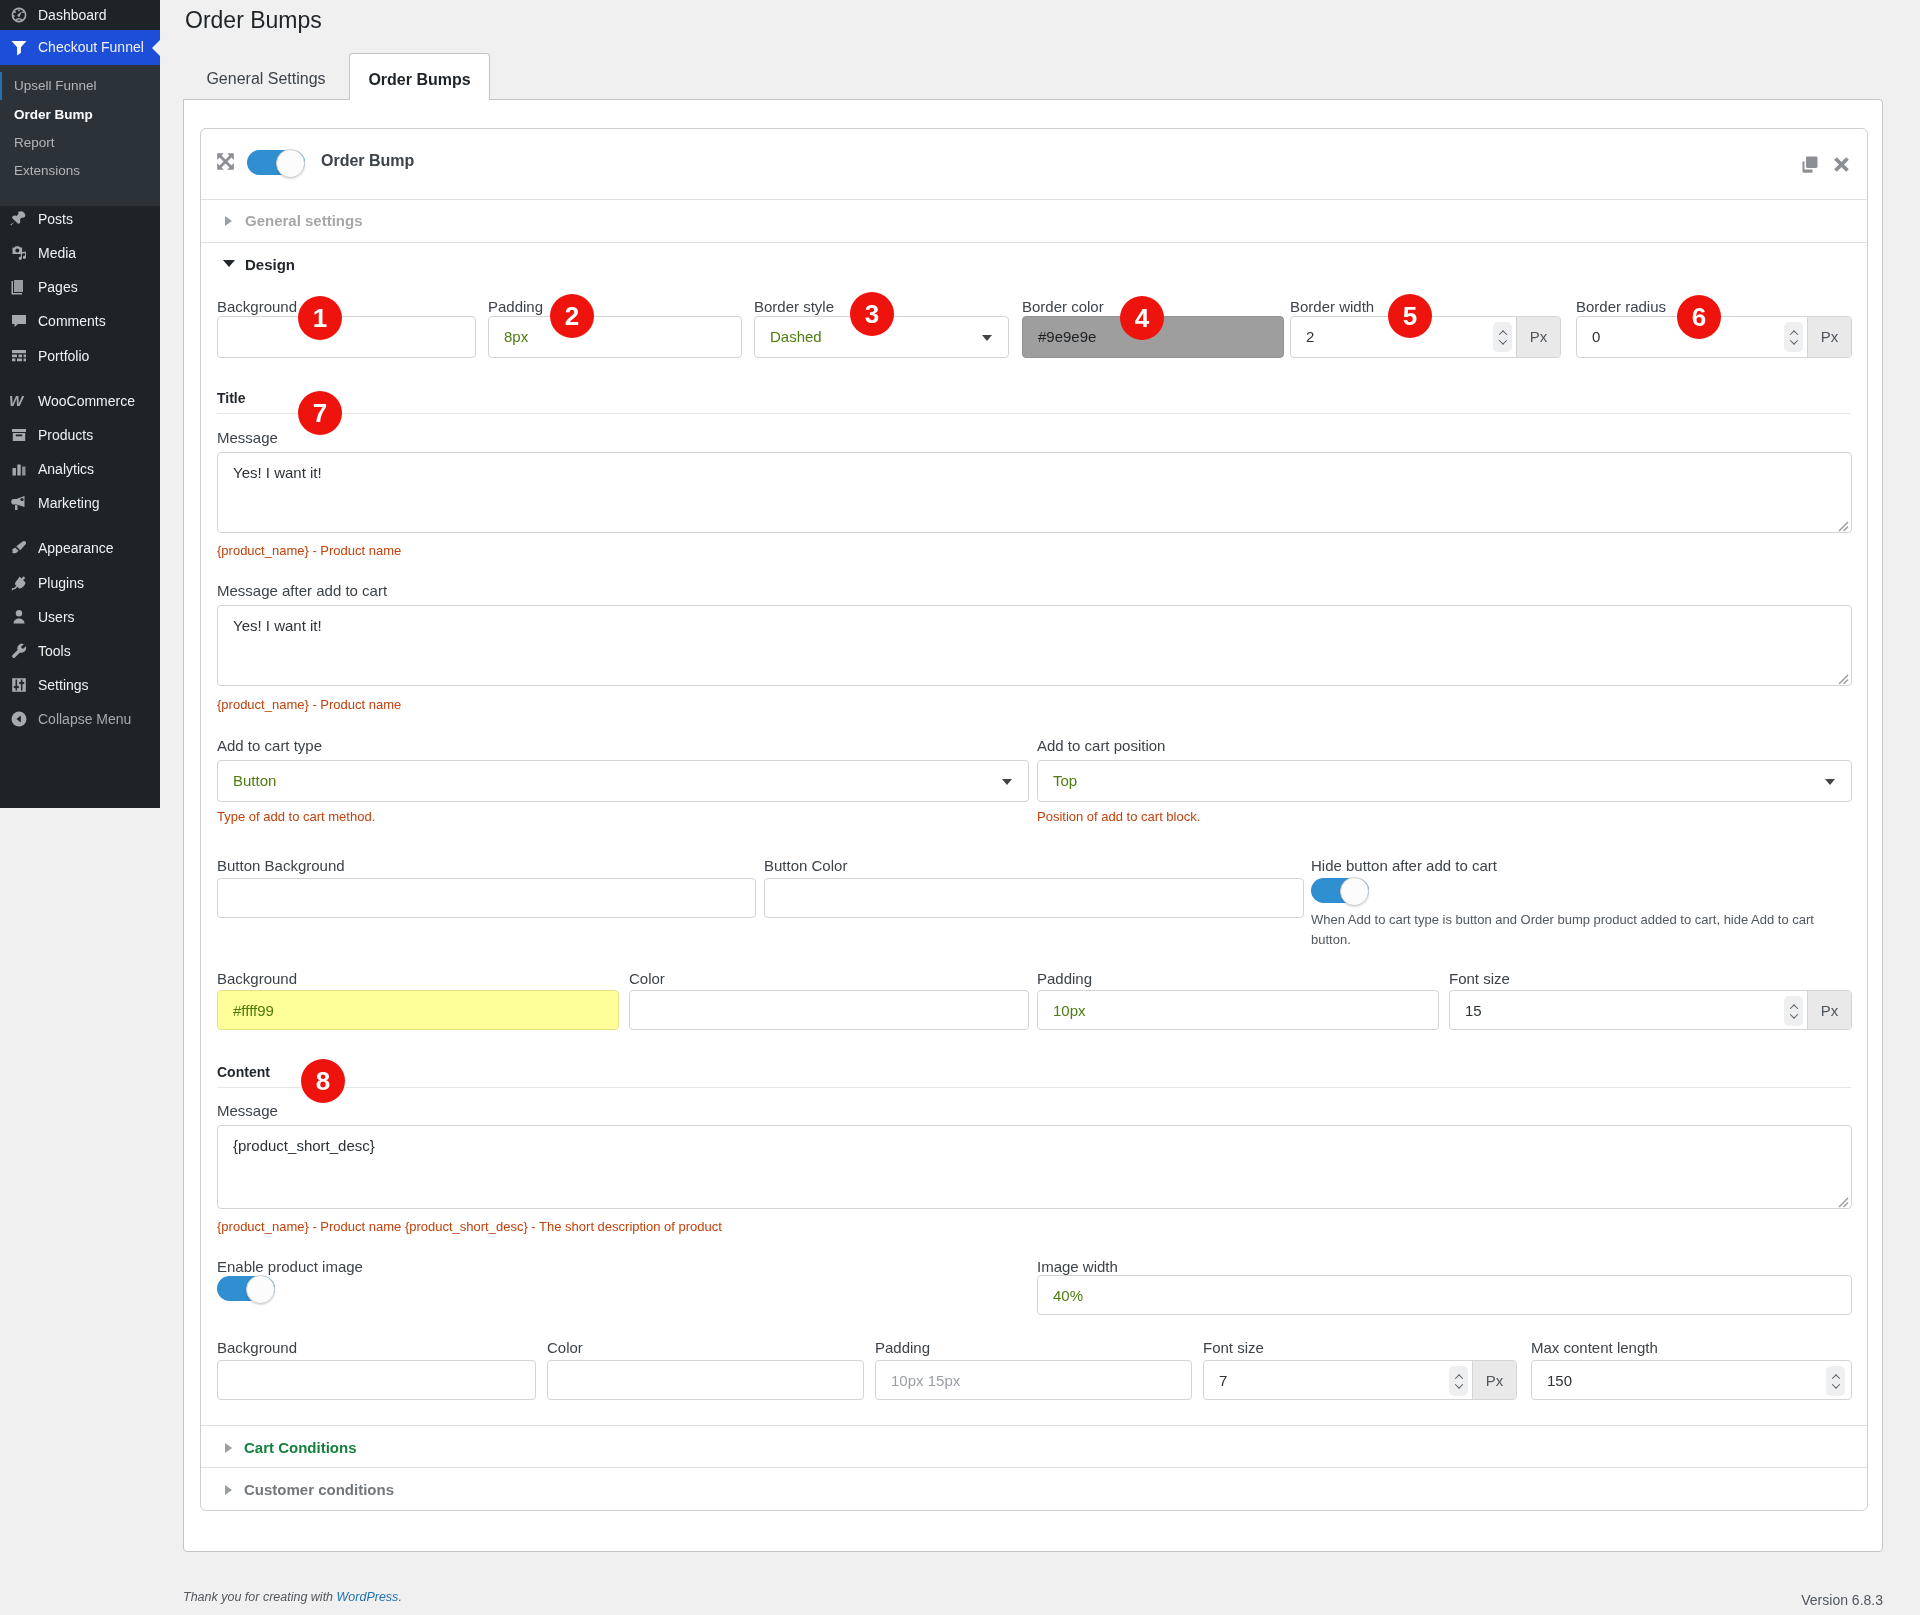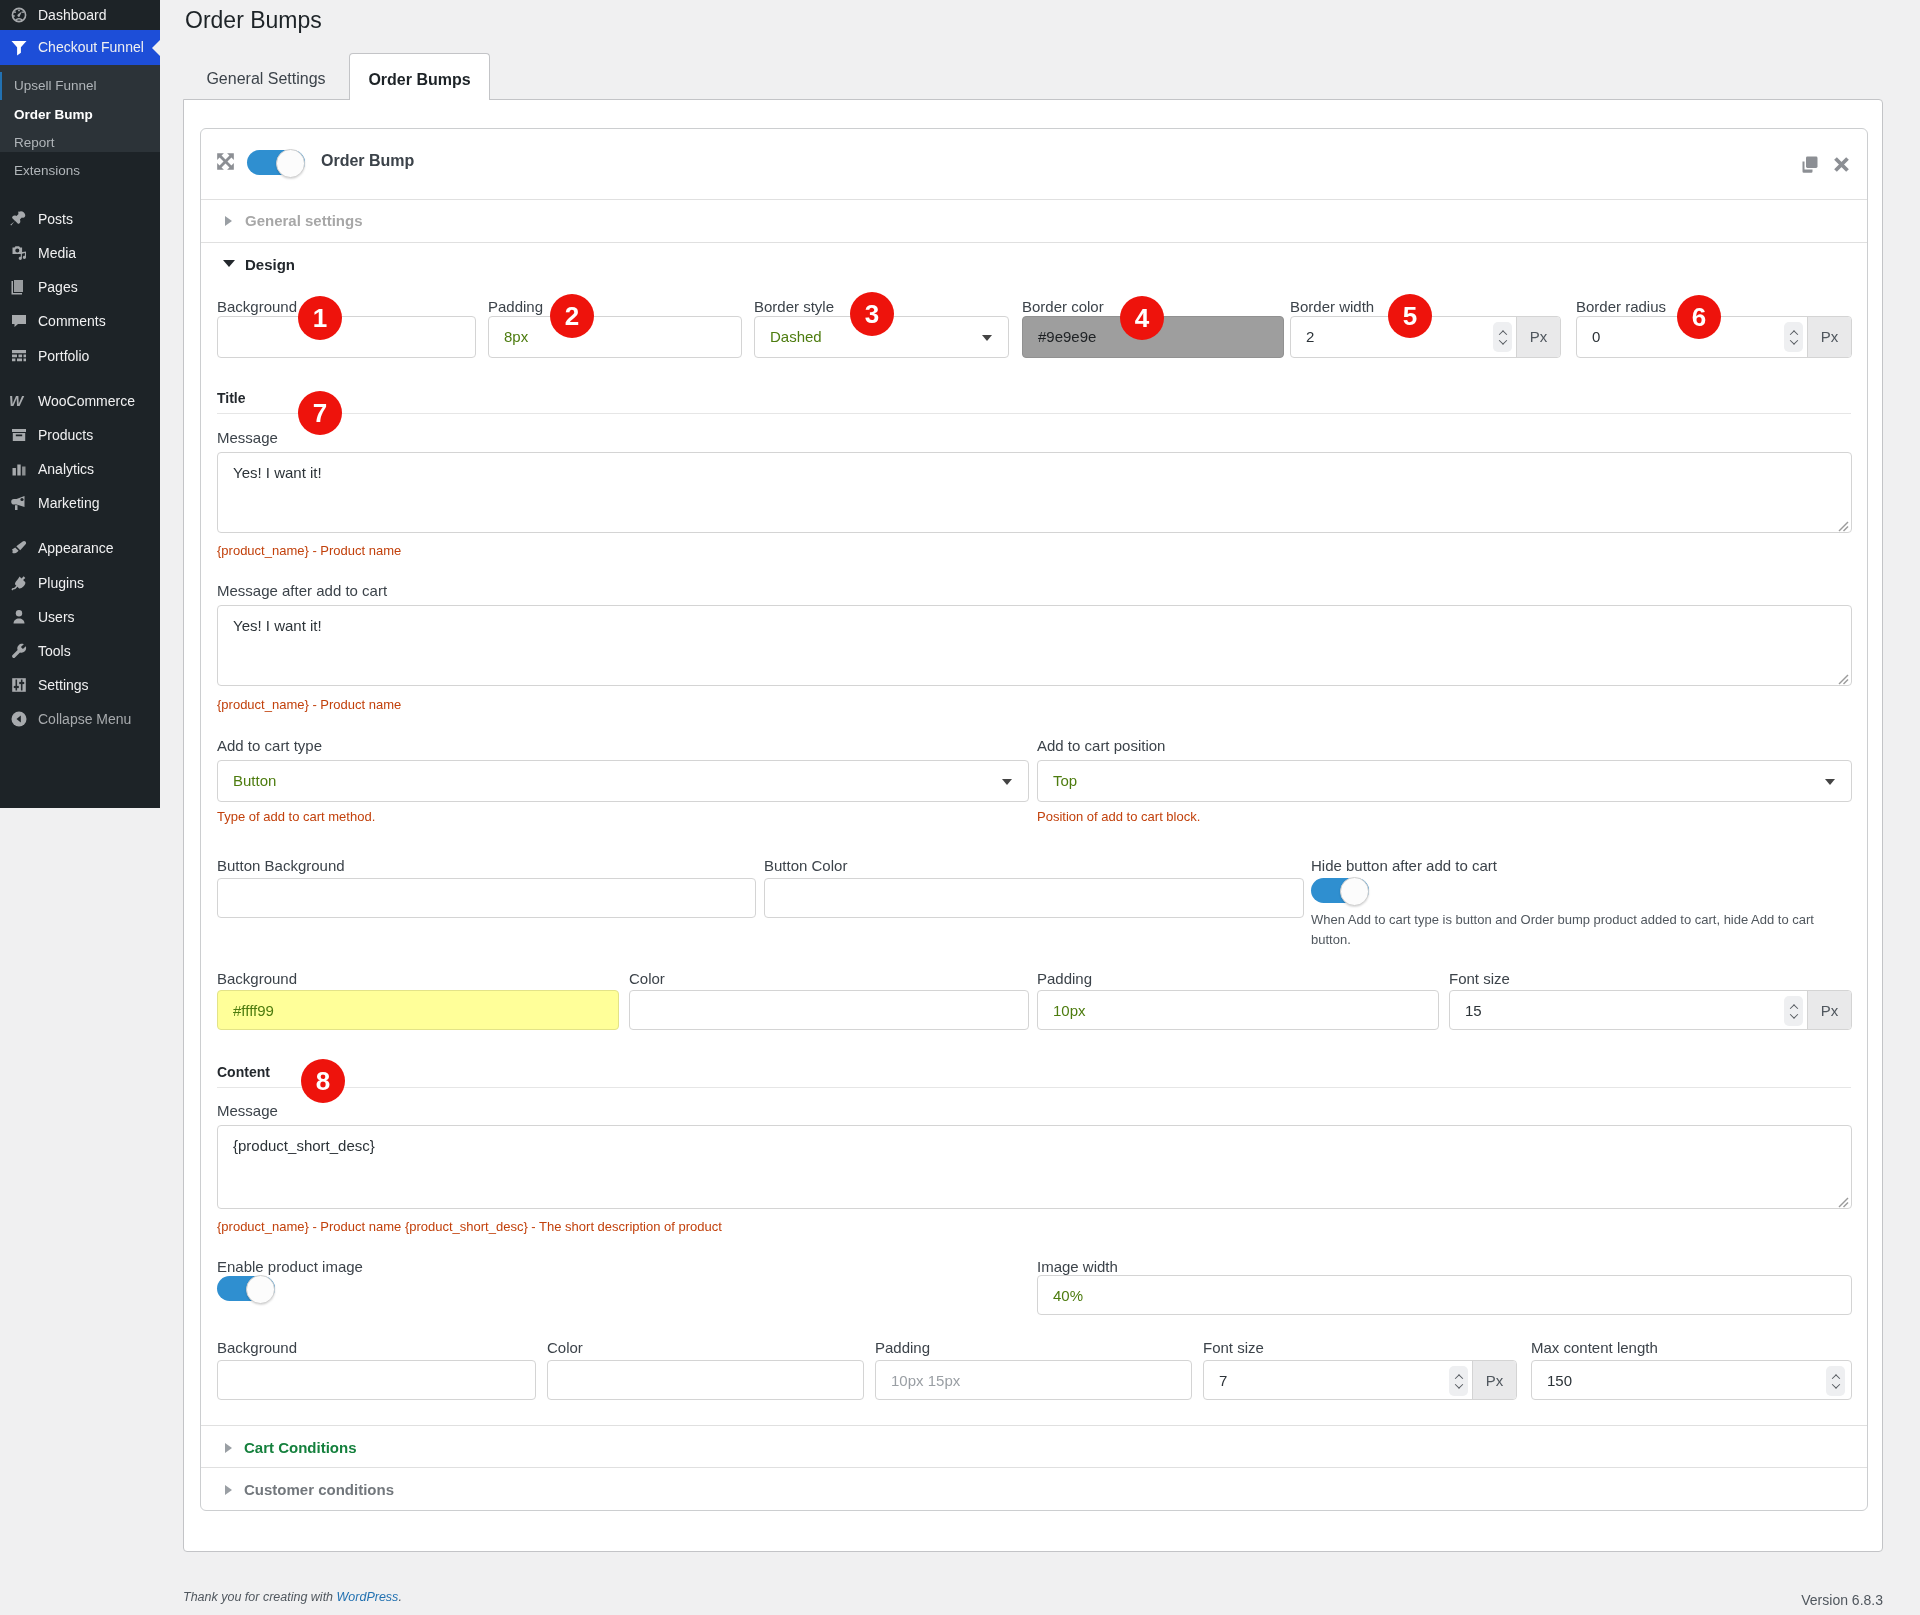--- a/index.html
+++ b/index.html
@@ -6,21 +6,21 @@
 html,body { width:1920px; height:1615px; }
 body { font-family:"Liberation Sans", sans-serif; background:#f0f0f1; position:relative; overflow:hidden; }
 
 
 #menu { position:absolute; left:0; top:0; width:160px; height:808px; background:#1d2327; z-index:5; }
 .mi { position:absolute; left:0; width:160px; height:34px; color:#f0f0f1; font-size:14px; }
 .mi .ic { position:absolute; left:9px; top:50%; margin-top:-10px; width:20px; height:20px; }
 .mi .tx { position:absolute; left:38px; top:0; line-height:34px; white-space:nowrap; }
 .mi.cur { background:#1d4ed8; }
 .mi.cur:after { content:""; position:absolute; right:0; top:50%; margin-top:-8px; border:8px solid transparent; border-right-color:#f0f0f1; }
-#submenu { position:absolute; left:0; top:65px; width:160px; height:87px; background:#2c3338; }
+#submenu { position:absolute; left:0; top:65px; width:160px; height:141px; background:#2c3338; }
 .smi { position:absolute; left:0; width:160px; height:28px; line-height:28px; font-size:13.5px; color:#b0b5b9; padding-left:14px; white-space:nowrap; }
 .smi.cur { color:#fff; font-weight:bold; }
 .hoverbar { position:absolute; left:0; top:72px; width:2px; height:28px; background:#2271b1; }
 
 
 #h1 { position:absolute; left:185px; top:8px; font-size:23px; font-weight:400; color:#1d2327; line-height:24px; }
 .tab { position:absolute; top:53px; height:46px; font-size:16px; line-height:52px; text-align:center; color:#3c434a; z-index:3; }
 #tab1 { left:183px; width:166px; }
 #tab2 { left:349px; width:141px; height:47px; background:#fff; border:1px solid #c3c4c7; border-bottom:none; border-radius:4px 4px 0 0; font-weight:bold; color:#1d2327; }
 #wrapper { position:absolute; left:183px; top:99px; width:1700px; height:1453px; background:#fff; border:1px solid #c3c4c7; border-radius:0 4px 4px 4px; z-index:2; }

